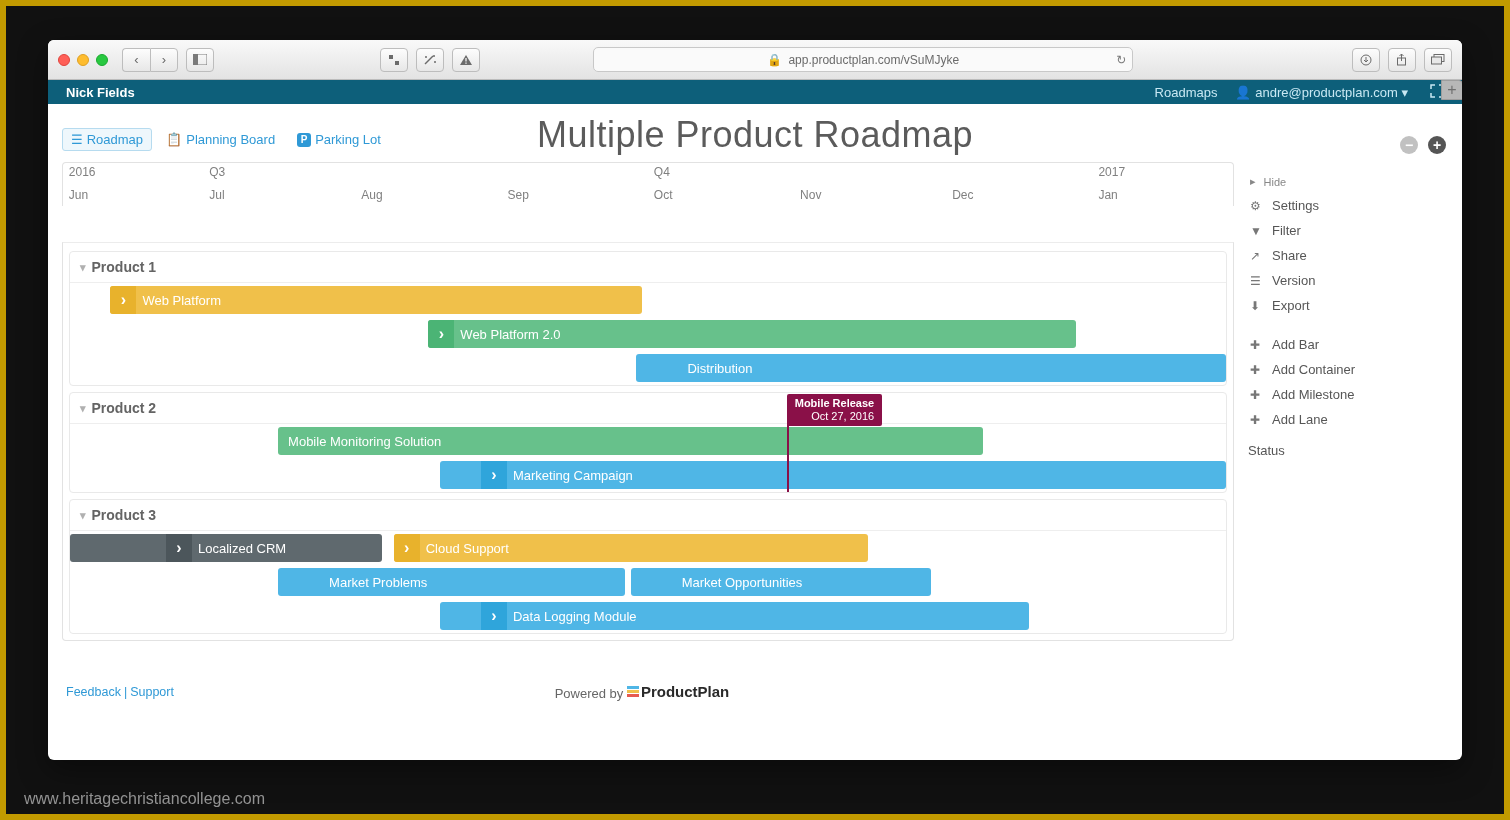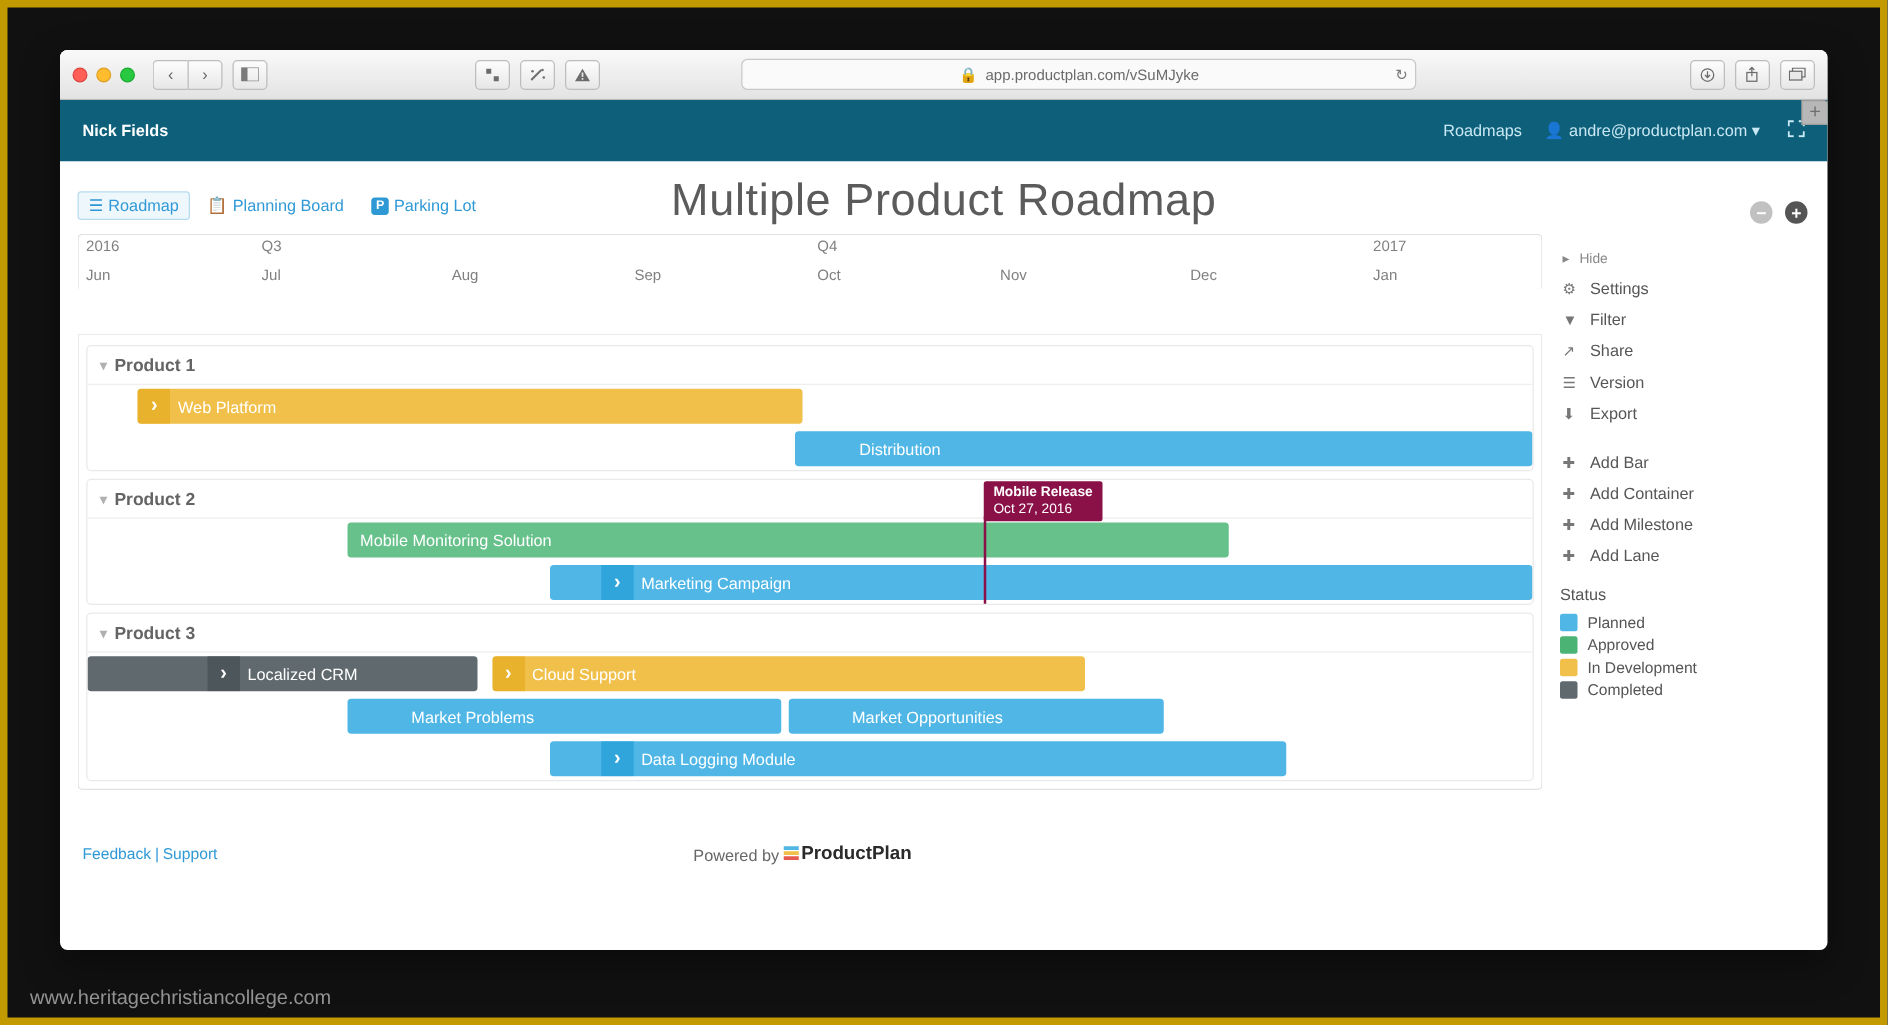--- a/index.html
+++ b/index.html
@@ -18,21 +18,21 @@
   .dot.green { background: #28c840; border:1px solid #1aab30;}
   .safari-btn { height: 24px; min-width: 28px; padding: 0 6px; border: 1px solid #bdbdbd; border-radius: 4px; background: linear-gradient(#fdfdfd,#e7e7e7); color: #686868; display: flex; align-items: center; justify-content: center; font-size: 13px; }
   .safari-btn-group { display: flex; }
   .safari-btn-group .safari-btn:first-child { border-right: none; border-radius: 4px 0 0 4px;}
   .safari-btn-group .safari-btn:last-child { border-radius: 0 4px 4px 0;}
   .url-bar { flex: 1; max-width: 540px; margin: 0 auto; height: 25px; border: 1px solid #c8c8c8; border-radius: 5px; background: #fafafa; display: flex; align-items: center; justify-content: center; color: #6b6b6b; font-size: 12px; gap: 6px; position: relative;}
   .url-bar .reload { position: absolute; right: 6px; color: #7a7a7a; }
   .safari-right { display: flex; gap: 8px; margin-left: auto; }
 
   
-  .app-bar { height: 49px; background: #0d5f7a; color: #fff; display: flex; align-items: center; padding: 0 18px; font-size: 13px; }
+  .app-bar { height: 24px; background: #0d5f7a; color: #fff; display: flex; align-items: center; padding: 0 18px; font-size: 13px; }
   .app-bar .spacer { flex: 1; }
   .app-bar a { color: #c8e8f3; margin-left: 18px; text-decoration: none; cursor: pointer; }
 
   
   .page { flex: 1; display: flex; flex-direction: column; padding: 0 14px 10px 14px; overflow: hidden; position: relative; }
   .page-title { text-align: center; font-size: 36px; font-weight: 300; color: #5b5b5b; margin: 10px 0 2px; letter-spacing: 0.5px; }
   .view-switch { position: absolute; left: 14px; top: 24px; display: flex; gap: 6px; align-items: center; font-size: 13px;}
   .view-switch .tab { padding: 3px 8px; border-radius: 3px; color: #2f99d6; cursor: pointer; display: flex; align-items:center; gap:4px;}
   .view-switch .tab.active { border: 1px solid #b6dbef; background: #eef7fc; }
   .zoom-hide { position: absolute; right: 16px; top: 32px; display: flex; align-items: center; gap: 10px;}
@@ -233,34 +233,42 @@
                 <div class="lane-body">
                   <div class="bar-row">
                     <div class="bar yellow" style="left: 3.5%; width: 46%;">
                       <span class="handle">
                         <span class="chev-icon"></span>
                       </span>
                       <span class="lab">Web Platform</span>
                     </div>
                   </div>
                   <div class="bar-row">
+                    <div class="bar green" style="left: 31%; width: 56%;">
+                      <span class="handle">
+                        <span class="chev-icon"></span>
+                      </span>
+                      <span class="lab">Web Platform 2.0</span>
+                    </div>
+                  </div>
+                  <div class="bar-row">
                     <div class="bar blue noh" style="left: 49%; width: 51%;">
                       <span class="lab">Distribution</span>
                     </div>
                   </div>
                 </div>
               </div>
               <div class="lane">
                 <div class="lane-title">
                   <span class="chev">▾</span>
                   <span>Product 2</span>
                 </div>
                 <div class="lane-body" style="overflow: visible;">
                   <div class="milestone-line" style="left: 62%; top: -2px; height: 106px;"></div>
-                  <div class="milestone" style="left: 62%; top: -30px;">
+                  <div class="milestone" style="left: 62%; top: -30px; text-align: right;">
                     <div class="mt">Mobile Release</div>
                     <div>Oct 27, 2016</div>
                   </div>
                   <div class="bar-row">
                     <div class="bar green noh" style="left: 18%; width: 61%;">
                       <span class="lab">Mobile Monitoring Solution</span>
                     </div>
                   </div>
                   <div class="bar-row">
                     <div class="bar blue" style="left: 32%; width: 68%;">
@@ -368,35 +376,17 @@
           <div class="side-item">
               <span class="ico">✚</span>
               <span>Add Milestone</span>
             </div>
           <div class="side-item">
               <span class="ico">✚</span>
               <span>Add Lane</span>
             </div>
 
           <div class="status-title">Status</div>
-          <div id="status-list">
-              <div class="status-row">
-                <span class="sw" style="background:#4fb6e6"></span>
-                <span>Planned</span>
-              </div>
-              <div class="status-row">
-                <span class="sw" style="background:#4bb475"></span>
-                <span>Approved</span>
-              </div>
-              <div class="status-row">
-                <span class="sw" style="background:#f0c04a"></span>
-                <span>In Development</span>
-              </div>
-              <div class="status-row">
-                <span class="sw" style="background:#5f696e"></span>
-                <span>Completed</span>
-              </div>
-            </div>
         </div>
       </div>
     </div>
   </div>
 </div>
 
 </body></html>

